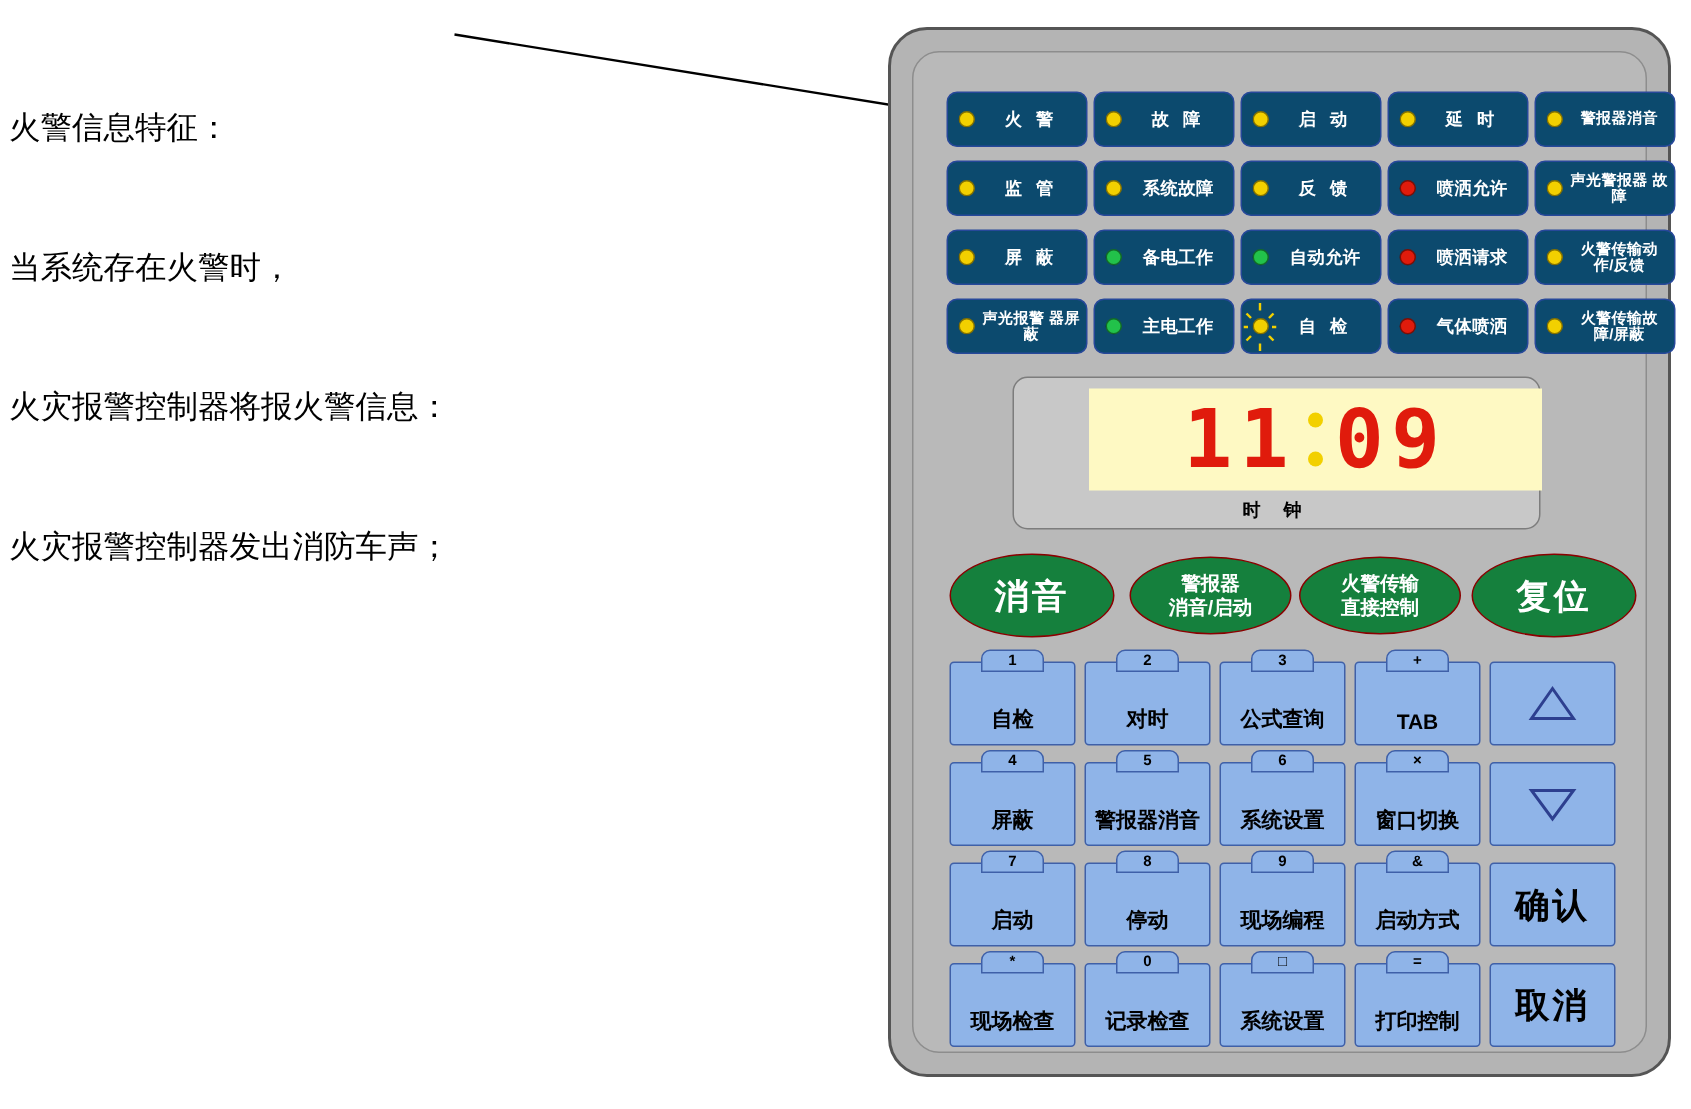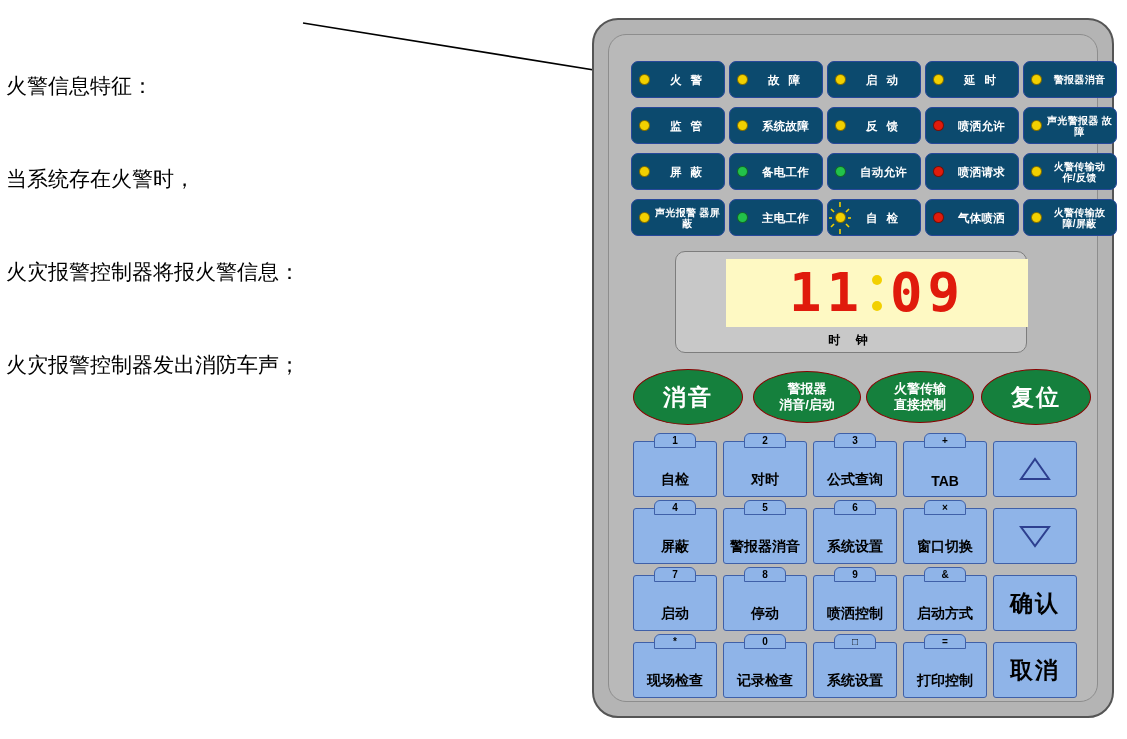--- a/index.html
+++ b/index.html
@@ -429,21 +429,21 @@
       <div class="key">
         <span class="tag">7</span>
         <span>启动</span>
       </div>
       <div class="key">
         <span class="tag">8</span>
         <span>停动</span>
       </div>
       <div class="key">
         <span class="tag">9</span>
-        <span>喷洒控制</span>
+        <span>现场编程</span>
       </div>
       <div class="key">
         <span class="tag">&amp;</span>
         <span>启动方式</span>
       </div>
       <div class="key plain">确认</div>
 
       <div class="key">
         <span class="tag">*</span>
         <span>现场检查</span>

